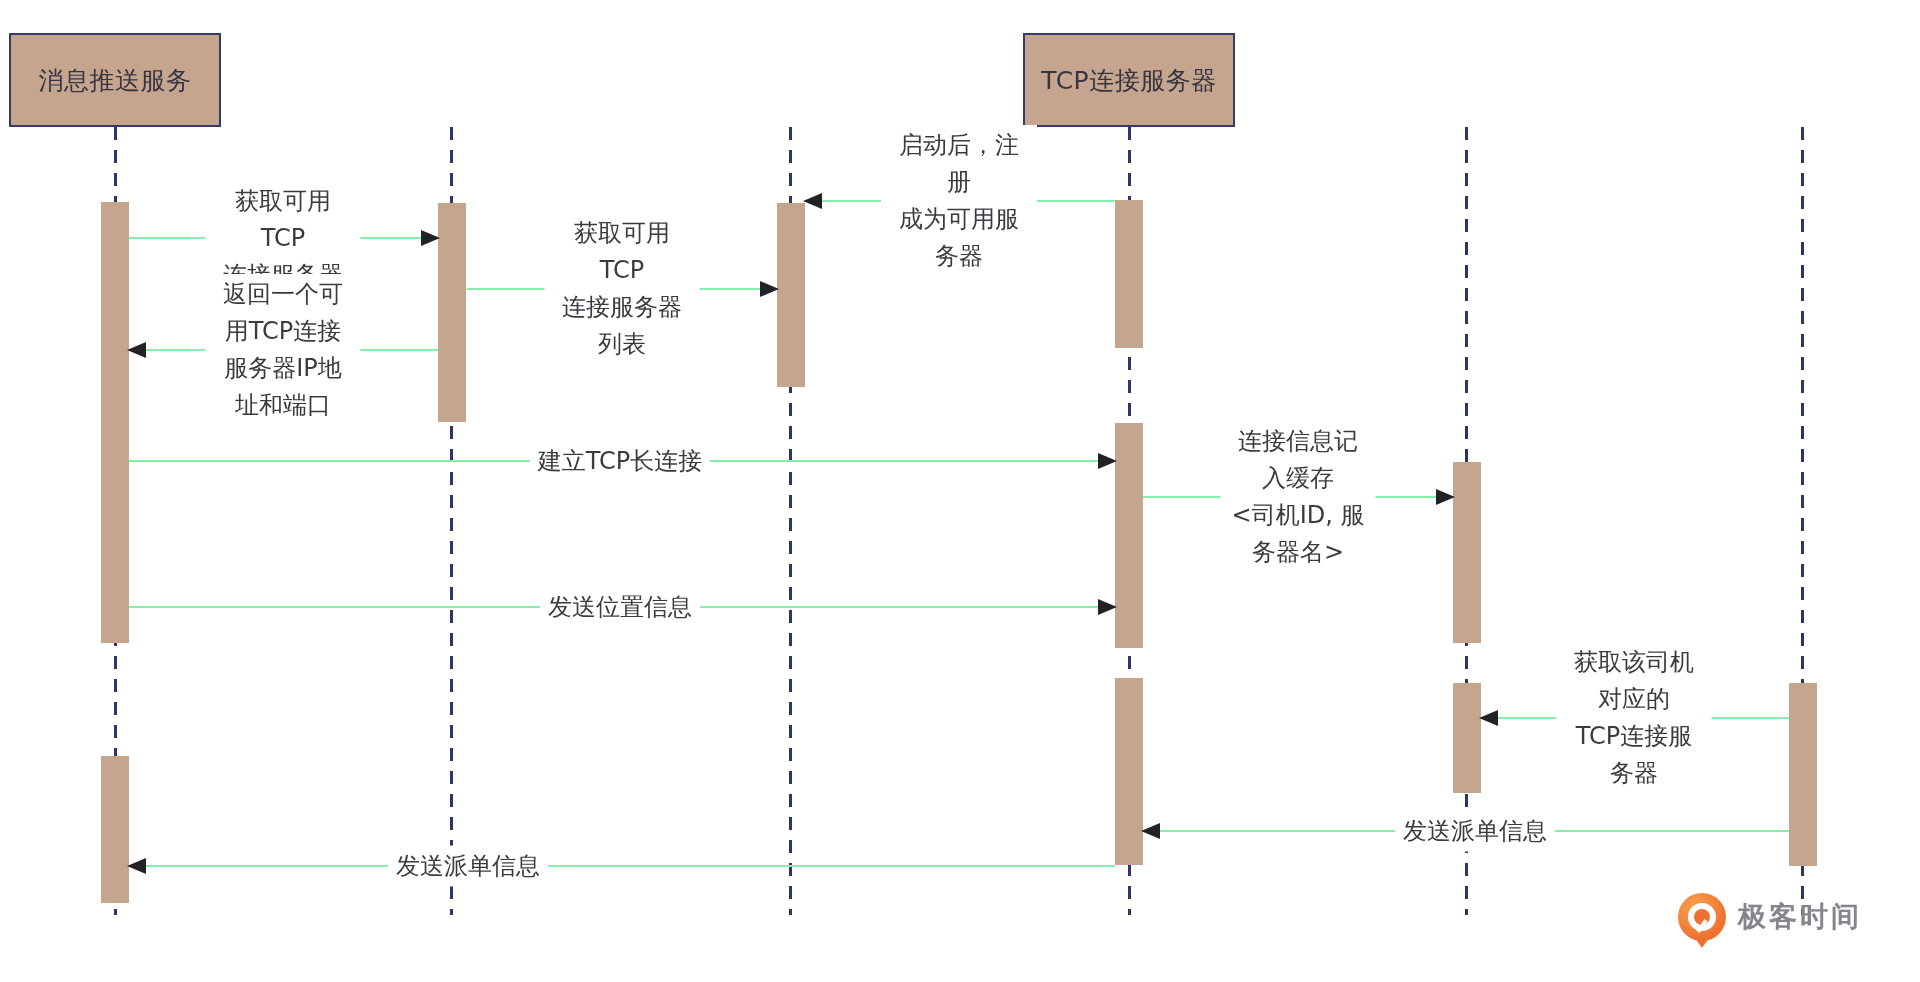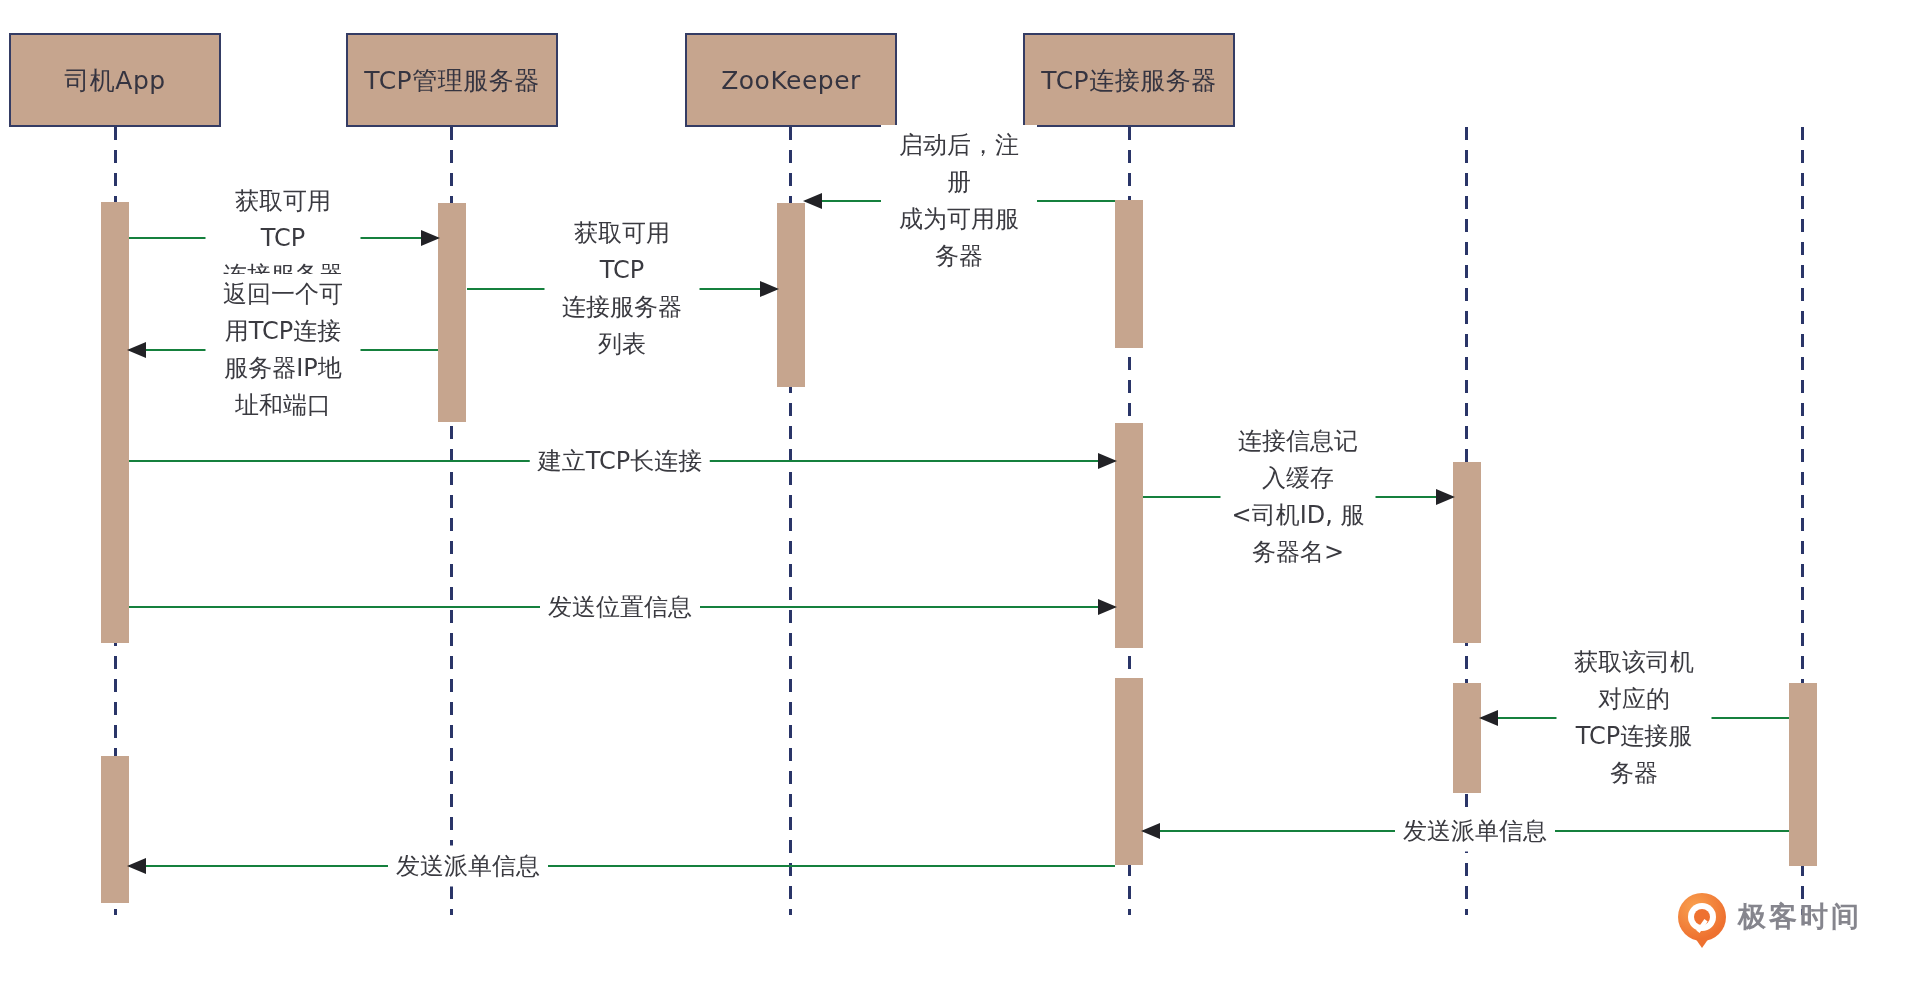--- a/index.html
+++ b/index.html
@@ -21,21 +21,21 @@
   
   .lifeline{
     position:absolute;top:127px;width:3px;height:788px;
     background:repeating-linear-gradient(to bottom,#2a3568 0 13px,transparent 13px 23px);
   }
 
   
   .bar{position:absolute;width:28px;background:#c6a58e;}
 
   
-  .msg{position:absolute;height:2px;background:#15803d;}
+  .msg{position:absolute;height:2px;background:#86efac;}
   .head-r{
     position:absolute;right:-2px;top:-7px;width:0;height:0;
     border-left:19px solid #222226;border-top:8px solid transparent;border-bottom:8px solid transparent;
   }
   .head-l{
     position:absolute;left:-2px;top:-7px;width:0;height:0;
     border-right:19px solid #222226;border-top:8px solid transparent;border-bottom:8px solid transparent;
   }
   .lbl{
     position:absolute;top:1px;transform:translate(-50%,-50%);
@@ -64,23 +64,21 @@
   .logo-icon .inner-tick{
     position:absolute;left:22px;top:26px;width:4px;height:14px;background:#ffffff;transform:rotate(35deg);
   }
   .logo-text{margin-left:12px;font-size:28px;color:#85858d;letter-spacing:3px;font-weight:700;}
 </style>
 </head>
 <body>
 
 <div class="stage">
 
-  <div class="pbox" style="left:9px">司机App</div>
-  <div class="pbox" style="left:346px">TCP管理服务器</div>
-  <div class="pbox" style="left:685px">ZooKeeper</div>
+  <div class="pbox" style="left:9px">消息推送服务</div>
   <div class="pbox" style="left:1023px">TCP连接服务器</div>
 
   <div class="lifeline" style="left:114px"></div>
   <div class="lifeline" style="left:450px"></div>
   <div class="lifeline" style="left:789px"></div>
   <div class="lifeline" style="left:1128px"></div>
   <div class="lifeline" style="left:1465px"></div>
   <div class="lifeline" style="left:1801px"></div>
 
   <div class="bar" style="left:101px;top:202px;height:441px"></div>

